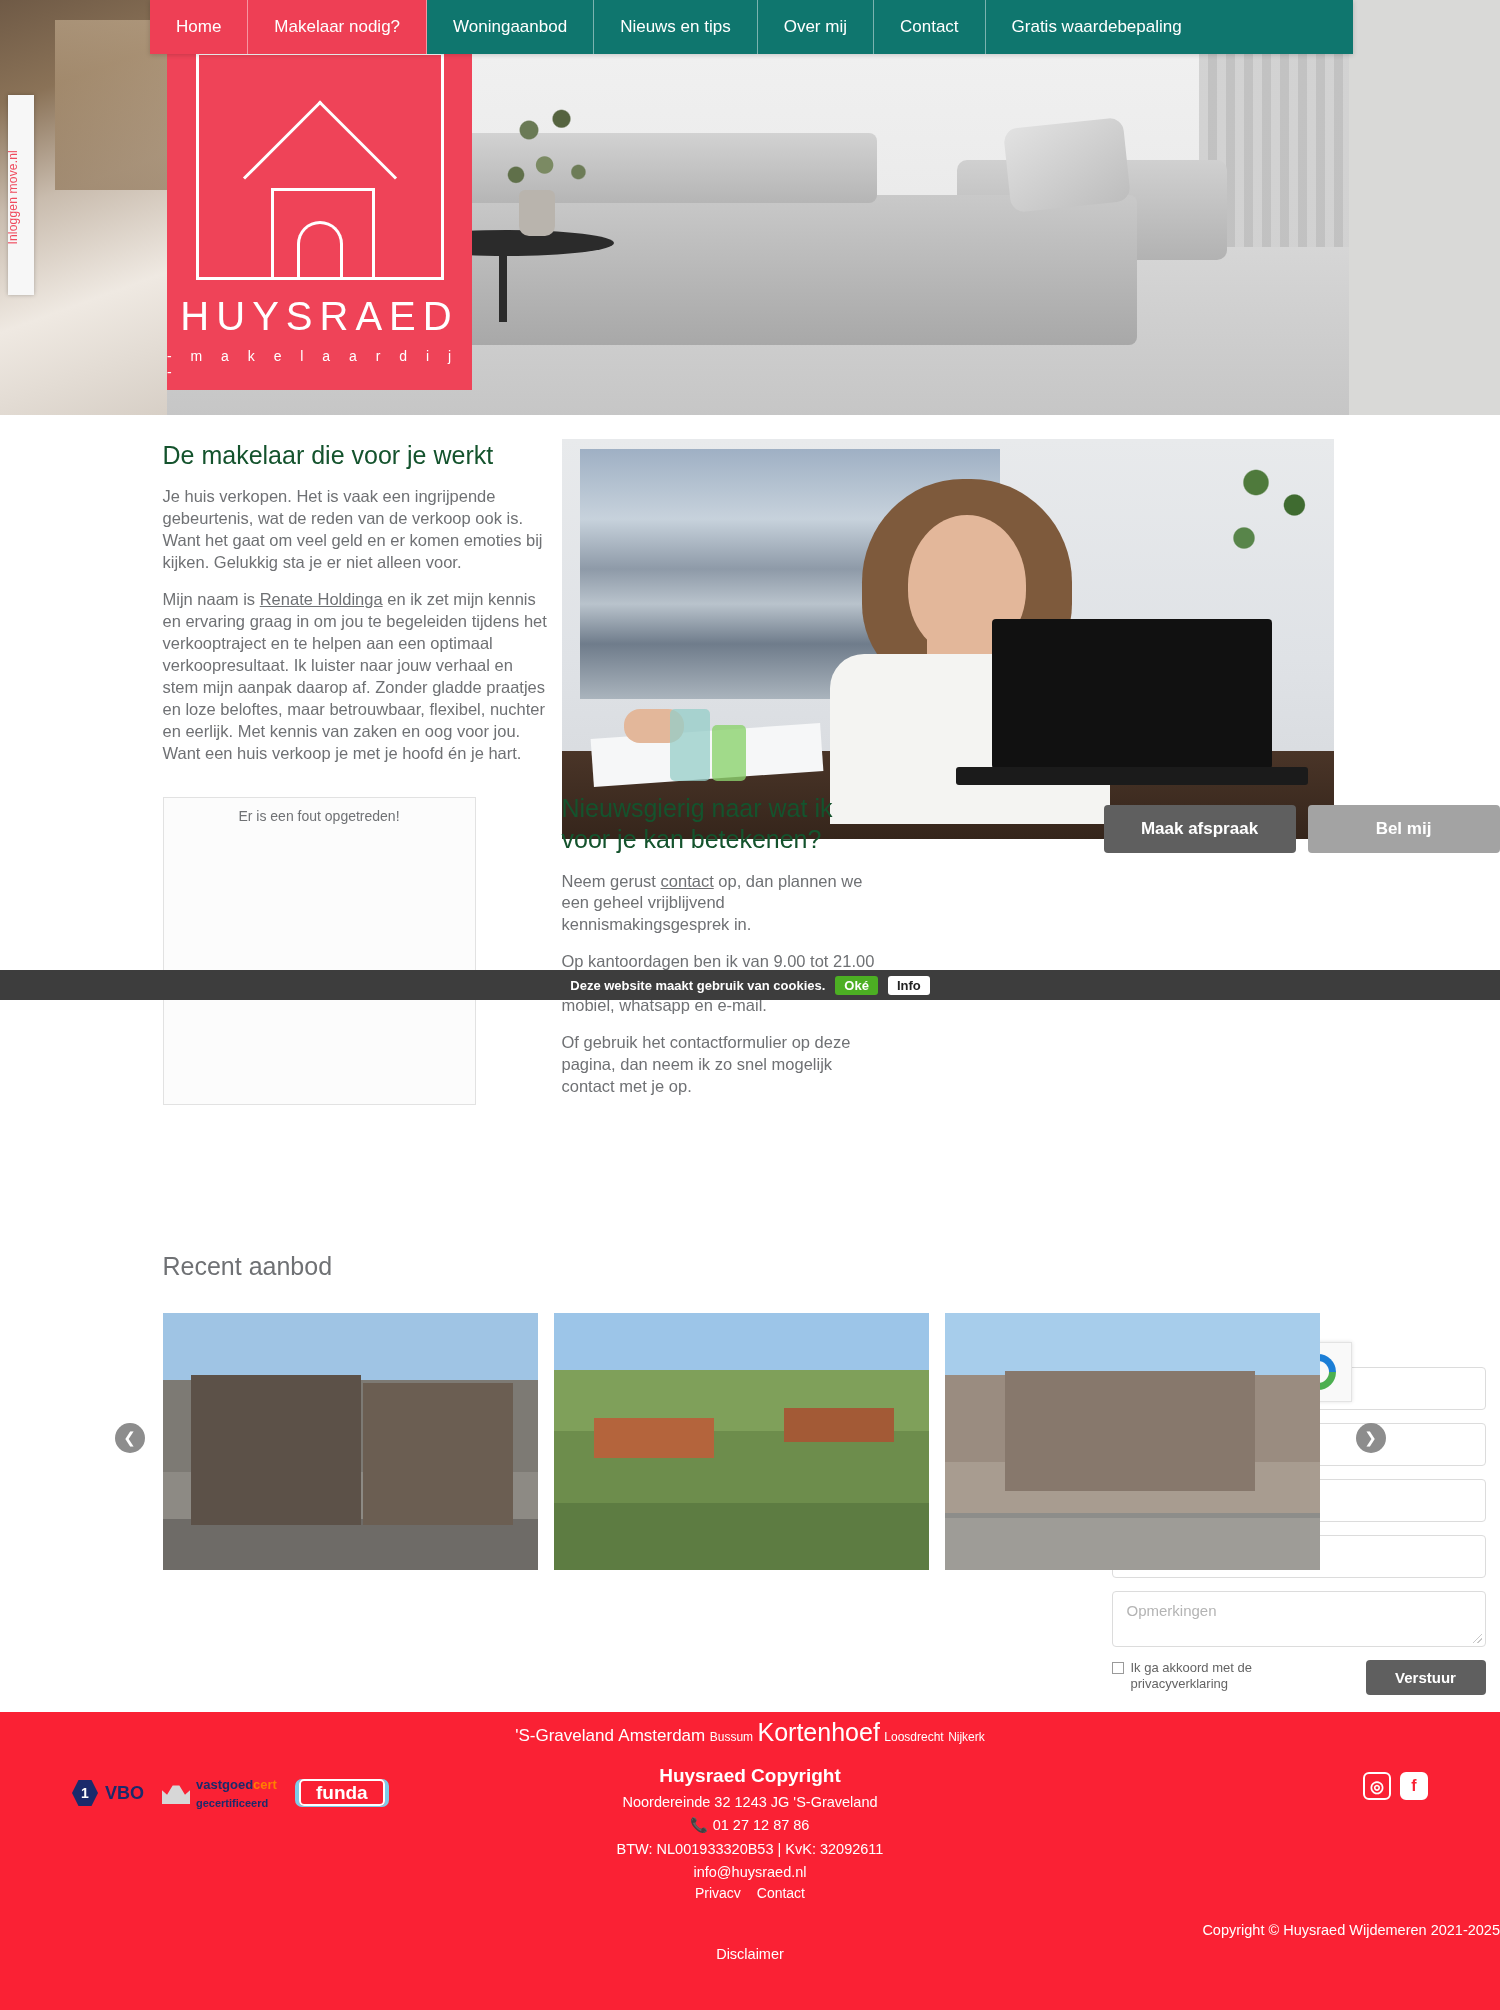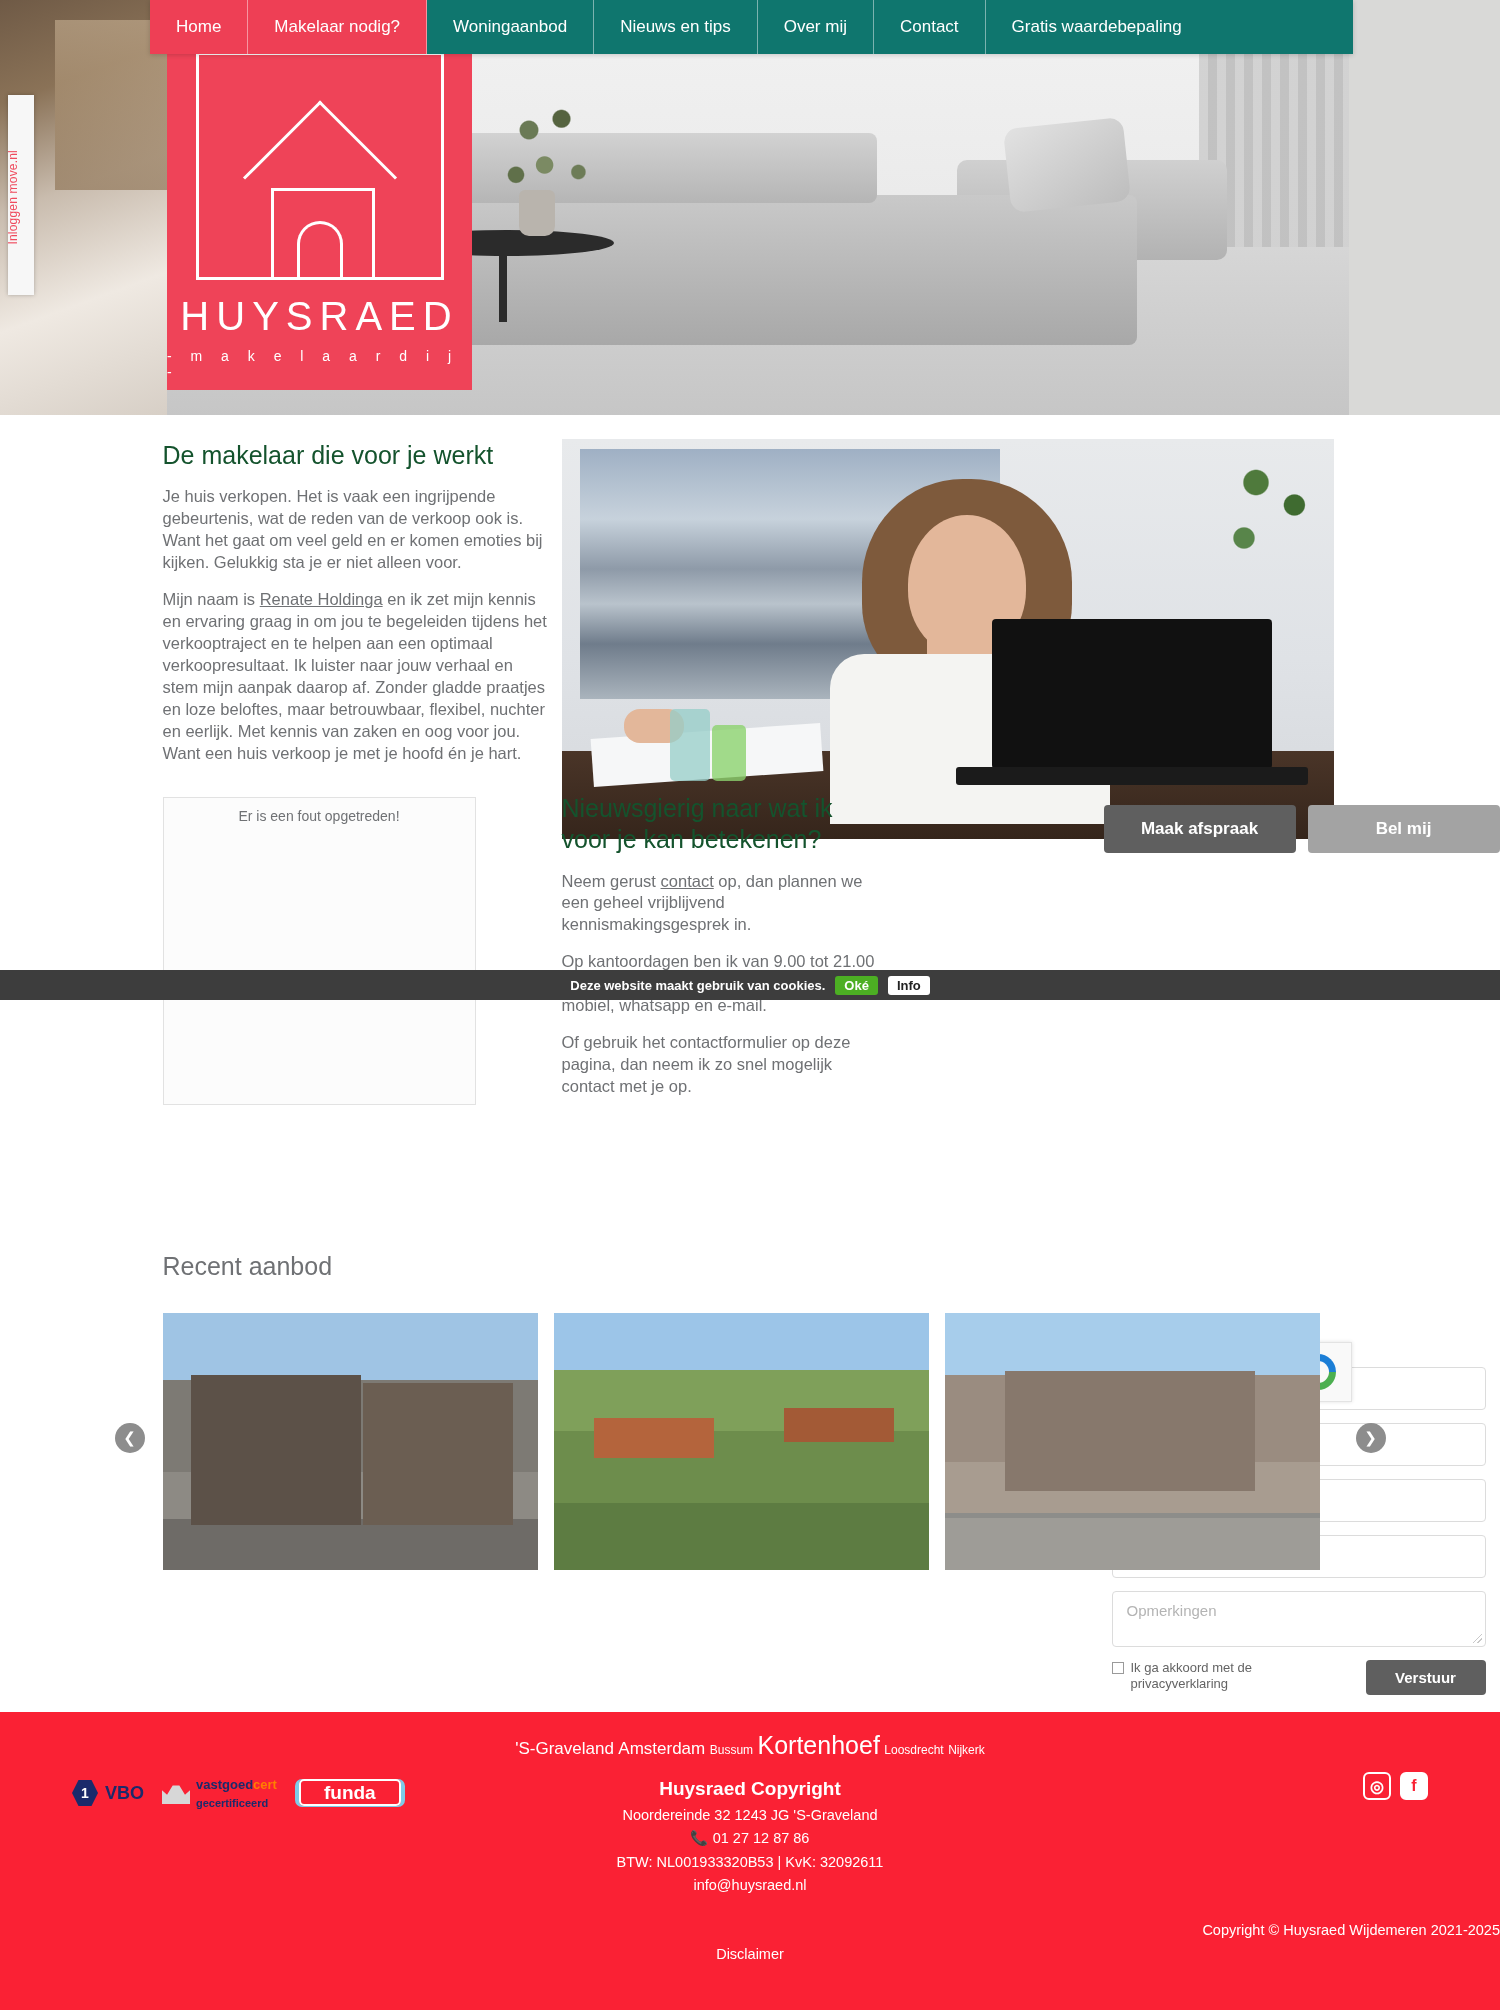--- a/index.html
+++ b/index.html
@@ -237,40 +237,40 @@
     background:#8d8d8d; color:#fff; display:flex; align-items:center; justify-content:center;
     font-size:15px;
   }
   .arrow.left{ left:-34px; }
   .arrow.right{ right:-34px; }
 
   
   .footer {
     position:absolute; left:0; top:1712px; width:1500px; height:186px; background:#fa2134;
   }
-  .cities { text-align:center; color:#fff; padding-top:19px; white-space:nowrap; }
+  .cities { text-align:center; color:#fff; padding-top:6px; white-space:nowrap; }
   .c-sm{ font-size:12px; } .c-md{ font-size:17px; } .c-lg{ font-size:25px; }
   .f-name { text-align:center; color:#fff; font-size:19px; font-weight:bold; margin-top:18px; }
   .f-line { text-align:center; color:#fff; font-size:14.5px; margin-top:7px; }
   .f-links { text-align:center; color:#fff; font-size:14px; margin-top:5px; }
   .f-links span{ margin:0 6px; }
   .f-logos { position:absolute; left:72px; top:1775px; display:flex; align-items:center; gap:18px; }
   .lg-vbo{ display:flex; align-items:center; gap:7px; }
   .vbo-hex{ width:26px;height:26px;background:#1b2a6b;
      clip-path:polygon(25% 0,75% 0,100% 50%,75% 100%,25% 100%,0 50%);
      display:flex;align-items:center;justify-content:center;color:#fff;font-size:14px;font-weight:bold;}
   .vbo-txt{ color:#1b2a6b; font-size:18px; font-weight:bold;text-align:center; }
   .lg-vgc{ display:flex; align-items:center; gap:6px;}
   .crown{ width:28px;height:22px;background:#d7d7d7;
      clip-path:polygon(0 100%,100% 100%,100% 38%,82% 58%,62% 16%,38% 16%,18% 58%,0 38%);}
   .vgc-t1{ color:#1b2a6b; font-size:13px; font-weight:bold; line-height:1.05;}
   .vgc-t1 em{ color:#ff7f00; font-style:normal;}
   .vgc-t2{ color:#1b2a6b; font-size:11px; font-weight:bold; }
   .lg-funda{ background:#7ecbe8; border-radius:7px; padding:3px 4px;}
-  .funda-inner{ background:#fa2134; border:2px solid #fff; border-radius:5px; padding:1px 23px;
+  .funda-inner{ background:#fa2134; border:2px solid #fff; border-radius:5px; padding:1px 15px;
      color:#fff; font-size:19px; font-weight:bold;margin-top:28px;}
   .f-social { position:absolute; right:72px; top:1772px; display:flex; gap:9px;}
   .soc{ width:28px;height:28px;border:2px solid #fff;border-radius:6px;color:#fff;
      display:flex;align-items:center;justify-content:center;font-size:16px;font-weight:bold;}
   .soc.fb{ background:#fff; color:#fa2134; border-color:#fff; }
 
   .copyright { position:absolute; left:0; top:1898px; width:1500px; height:112px; background:#fa2134; }
   .cp-l1{ text-align:right; color:#fff; font-size:14.5px; padding-top:24px; }
   .cp-l2{ text-align:center; color:#fff; font-size:14.5px; padding-top:8px; }
 </style>

